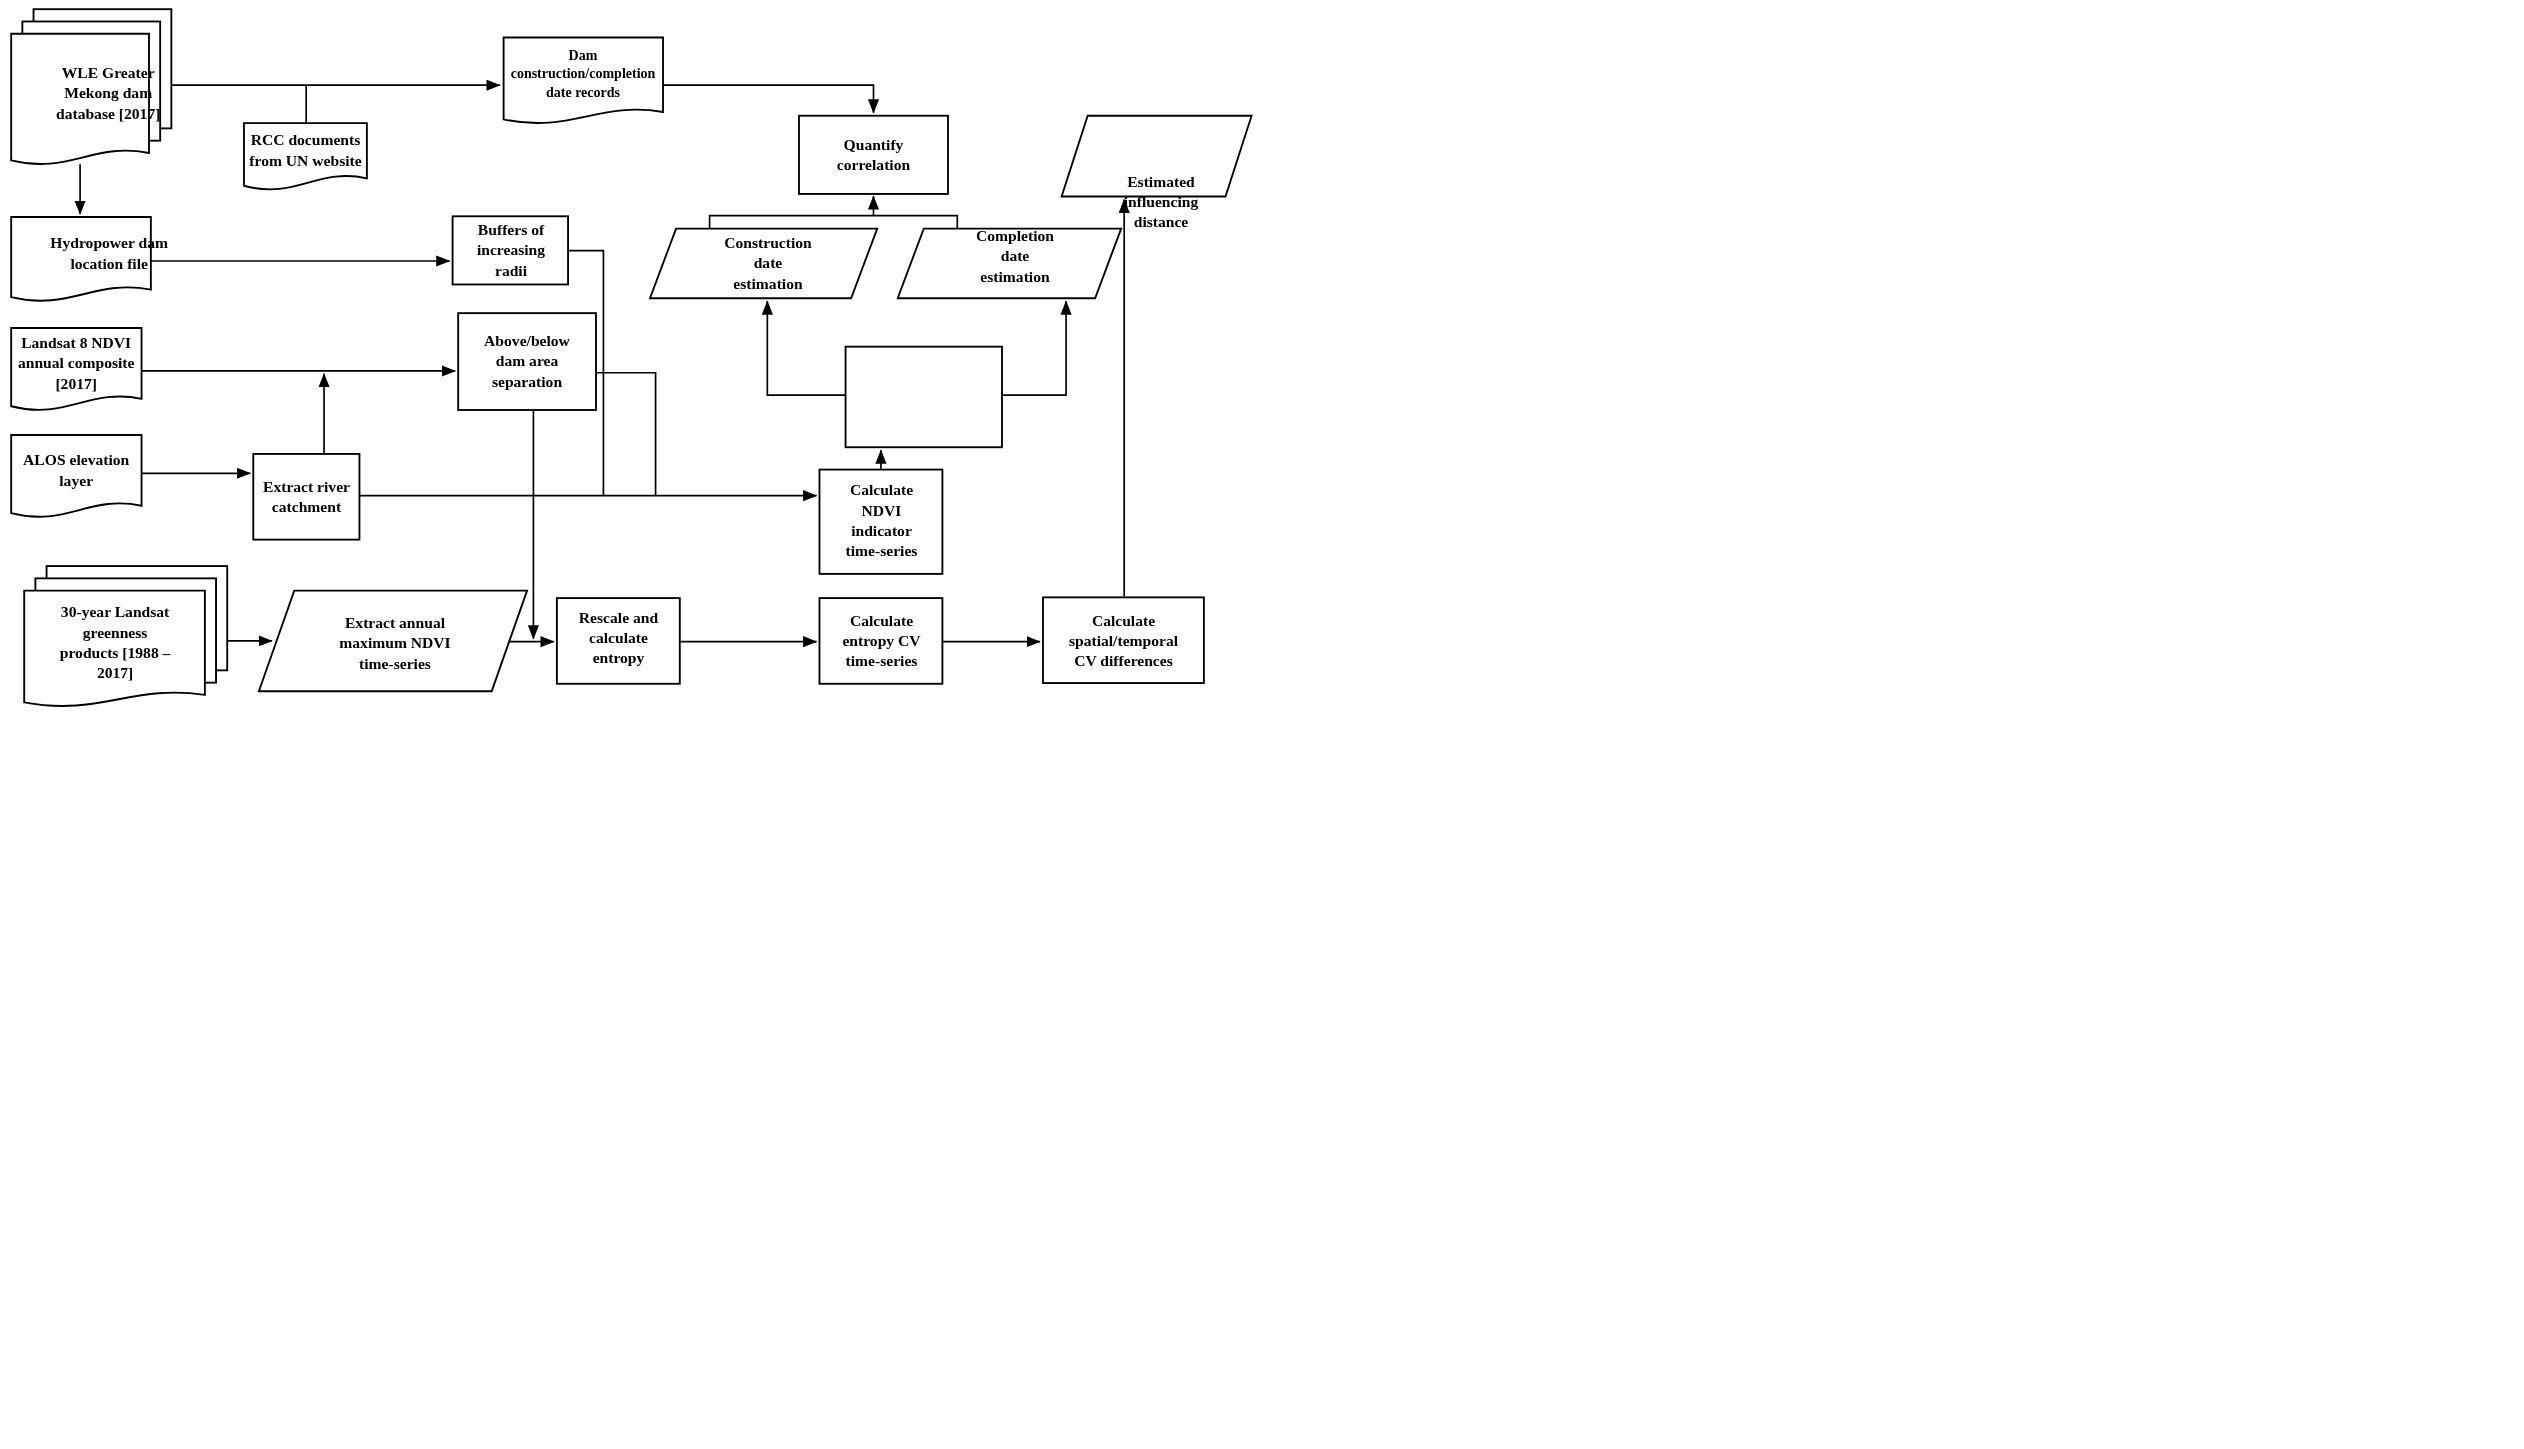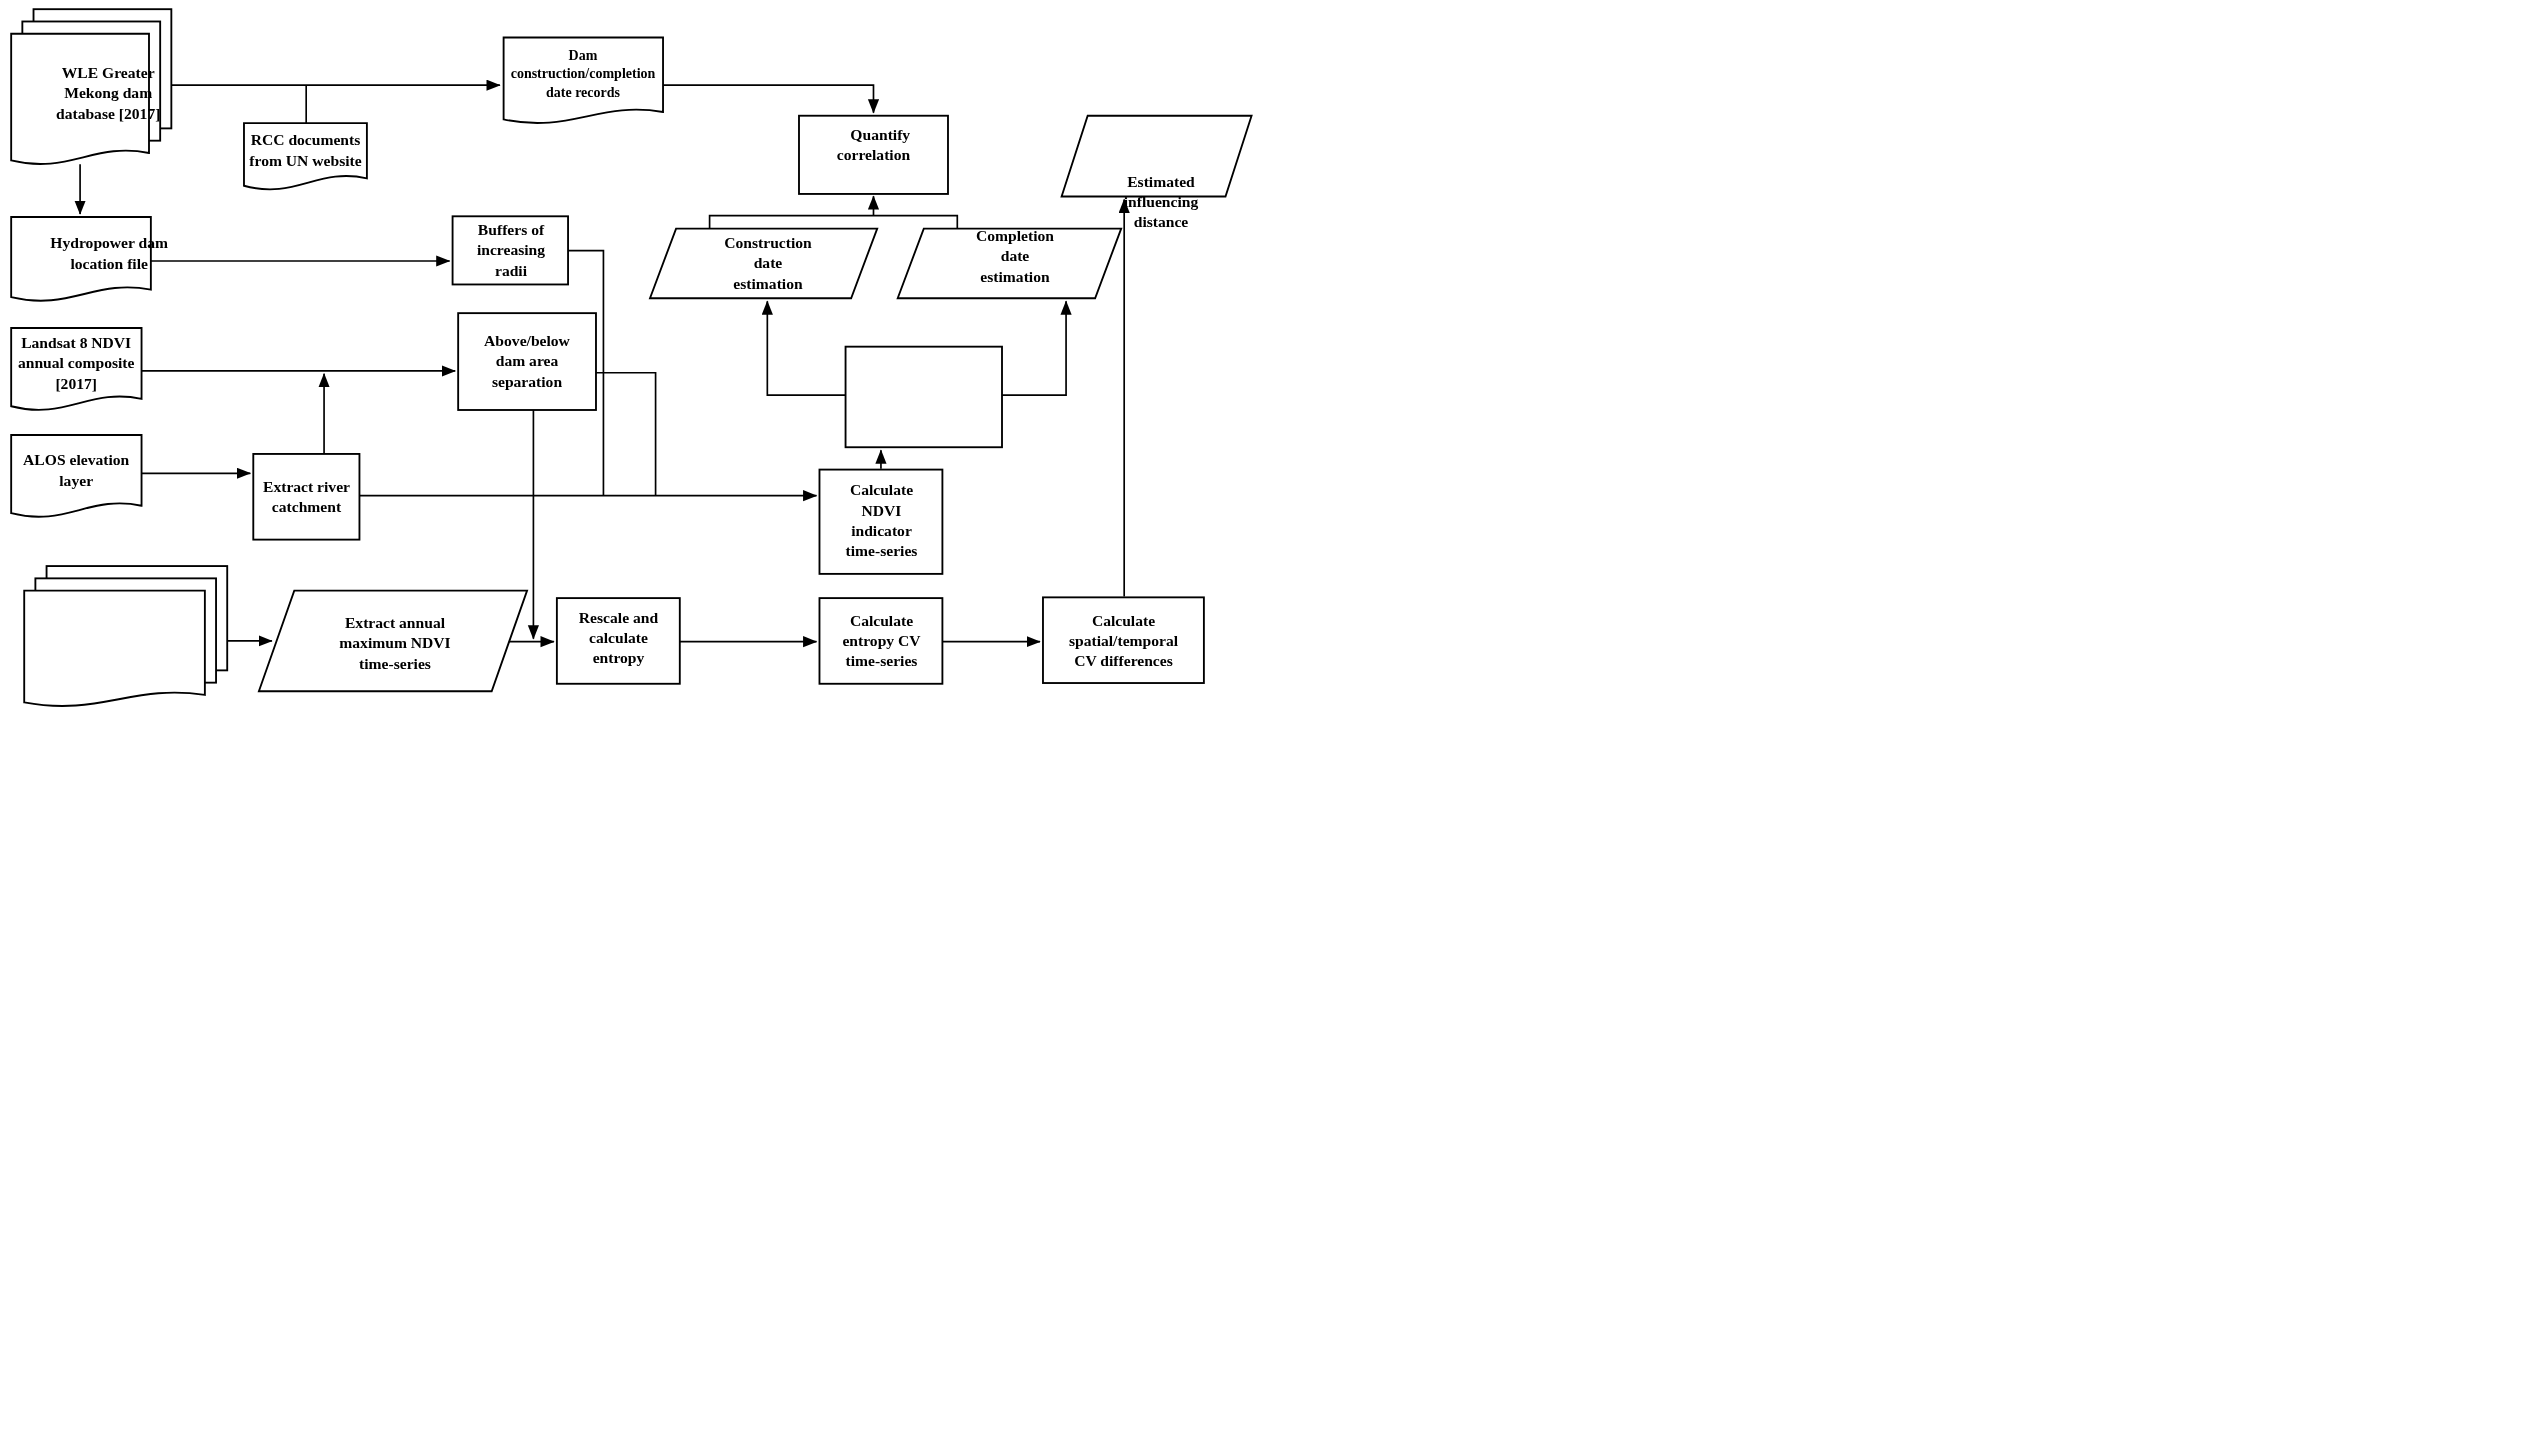--- a/index.html
+++ b/index.html
@@ -111,21 +111,21 @@
   </svg>
 
   <div class="label" style="left:11.2px;top:34px;width:138px;height:119px;margin-left:28px;">WLE Greater
 Mekong dam
 database [2017]</div>
   <div class="label" style="left:244px;top:123px;width:123px;height:55px;">RCC documents
 from UN website</div>
   <div class="label small" style="left:502px;top:37px;width:162px;height:75px;">Dam
 construction/completion
 date records</div>
-  <div class="label" style="left:799px;top:110px;width:149px;height:70px;text-align:right;">Quantify
+  <div class="label" style="left:799px;top:120px;width:149px;height:70px;">Quantify
 correlation</div>
   <div class="label" style="left:1073px;top:128px;width:176px;height:76px;margin-top:36px;">Estimated
 influencing
 distance</div>
   <div class="label" style="left:11.2px;top:217px;width:140px;height:73px;padding-left:28px;">Hydropower dam
 location file</div>
   <div class="label" style="left:453px;top:216px;width:116px;height:69px;">Buffers of
 increasing
 radii</div>
   <div class="label" style="left:660px;top:229px;width:216px;height:69px;">Construction
@@ -141,20 +141,24 @@
 dam area
 separation</div>
   <div class="label" style="left:11.2px;top:435px;width:130px;height:71px;">ALOS elevation
 layer</div>
   <div class="label" style="left:253px;top:454px;width:107px;height:86px;">Extract river
 catchment</div>
   <div class="label" style="left:820px;top:469px;width:123px;height:104px;">Calculate
 NDVI
 indicator
 time-series</div>
+  <div class="label" style="left:24.6px;top:591px;width:181px;height:104px;">30-year Landsat
+greenness
+products [1988 –
+2017]</div>
   <div class="label" style="left:272px;top:596px;width:246px;height:95px;">Extract annual
 maximum NDVI
 time-series</div>
   <div class="label" style="left:557px;top:598px;width:123px;height:80px;">Rescale and
 calculate
 entropy</div>
   <div class="label" style="left:820px;top:598px;width:123px;height:86px;">Calculate
 entropy CV
 time-series</div>
   <div class="label" style="left:1043px;top:598px;width:161px;height:86px;">Calculate

